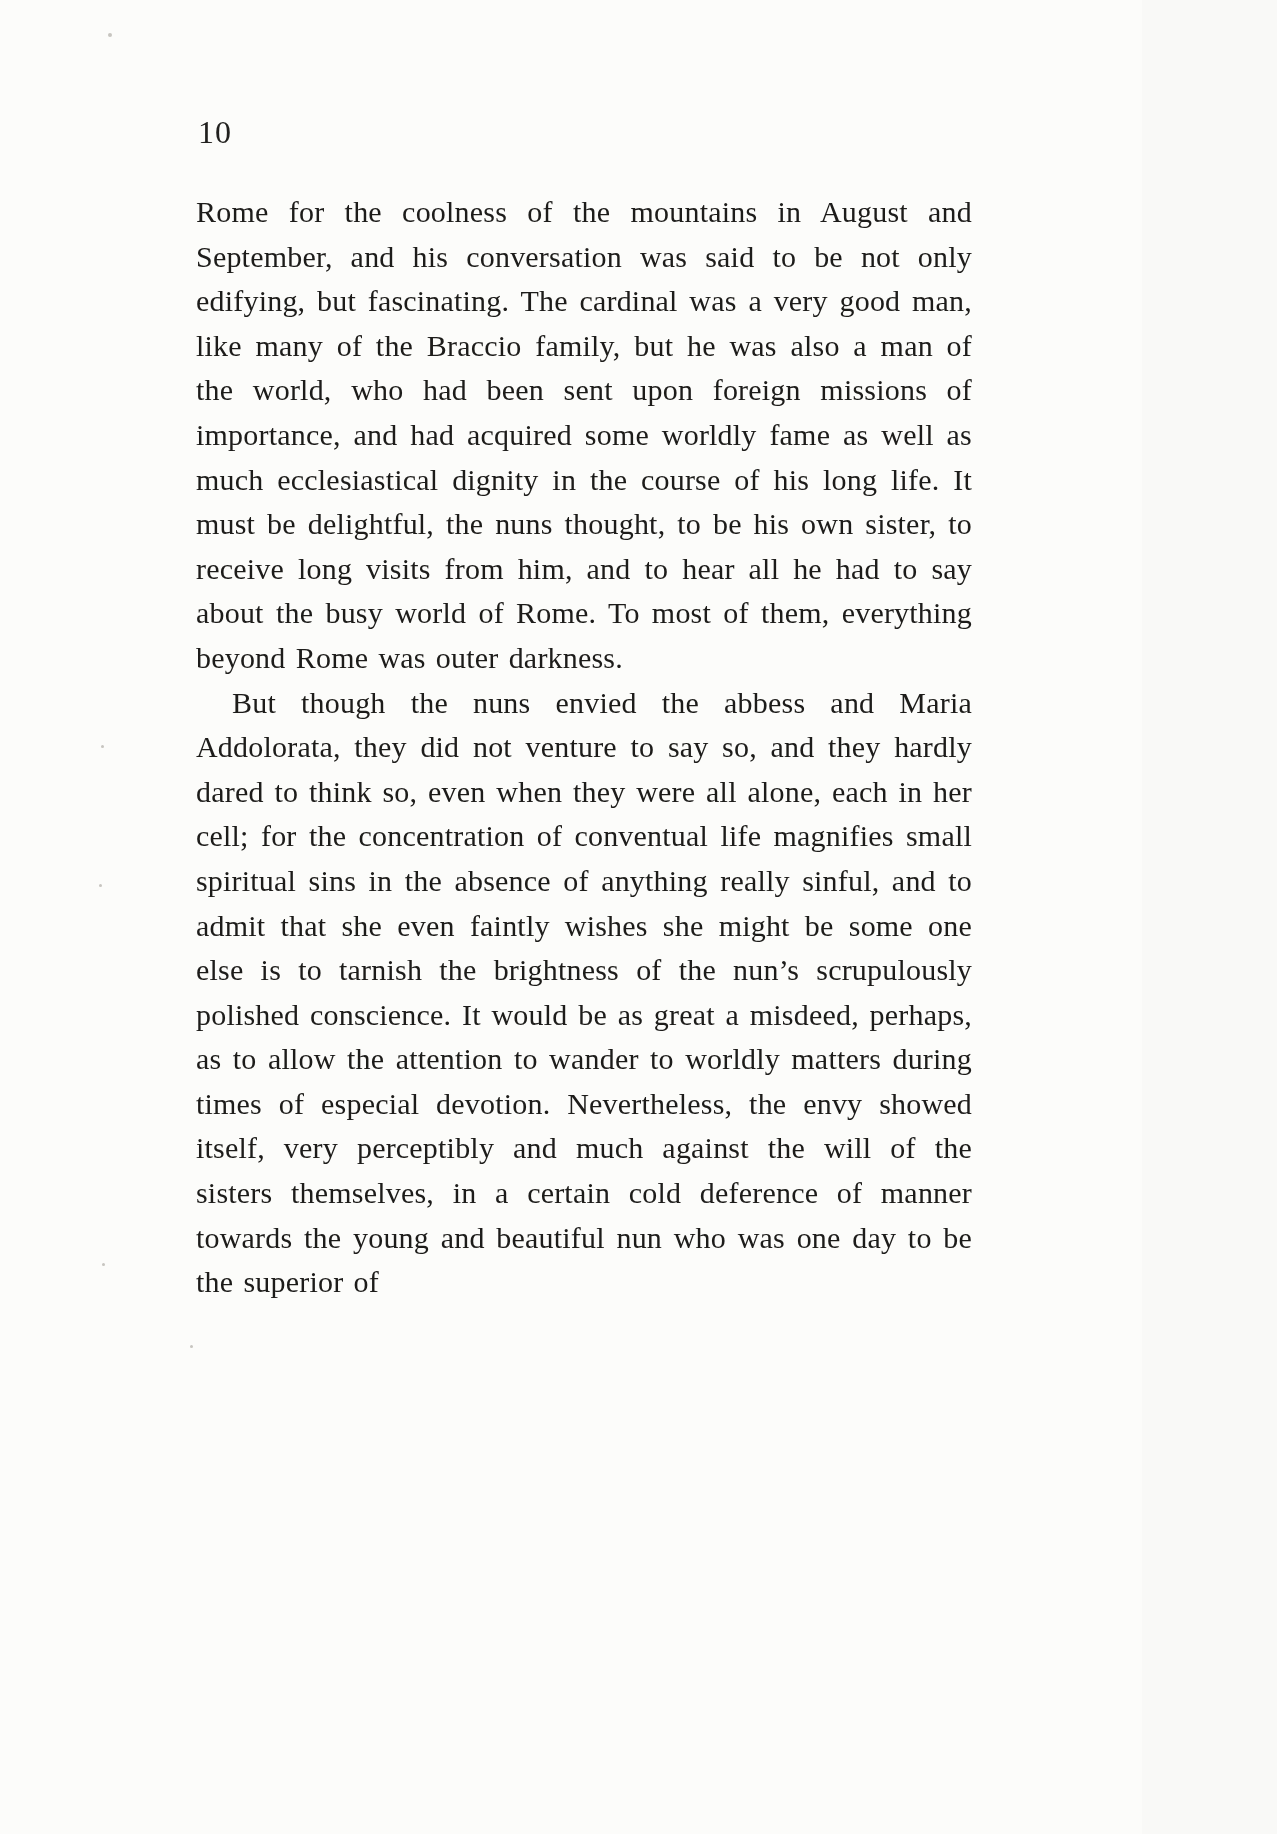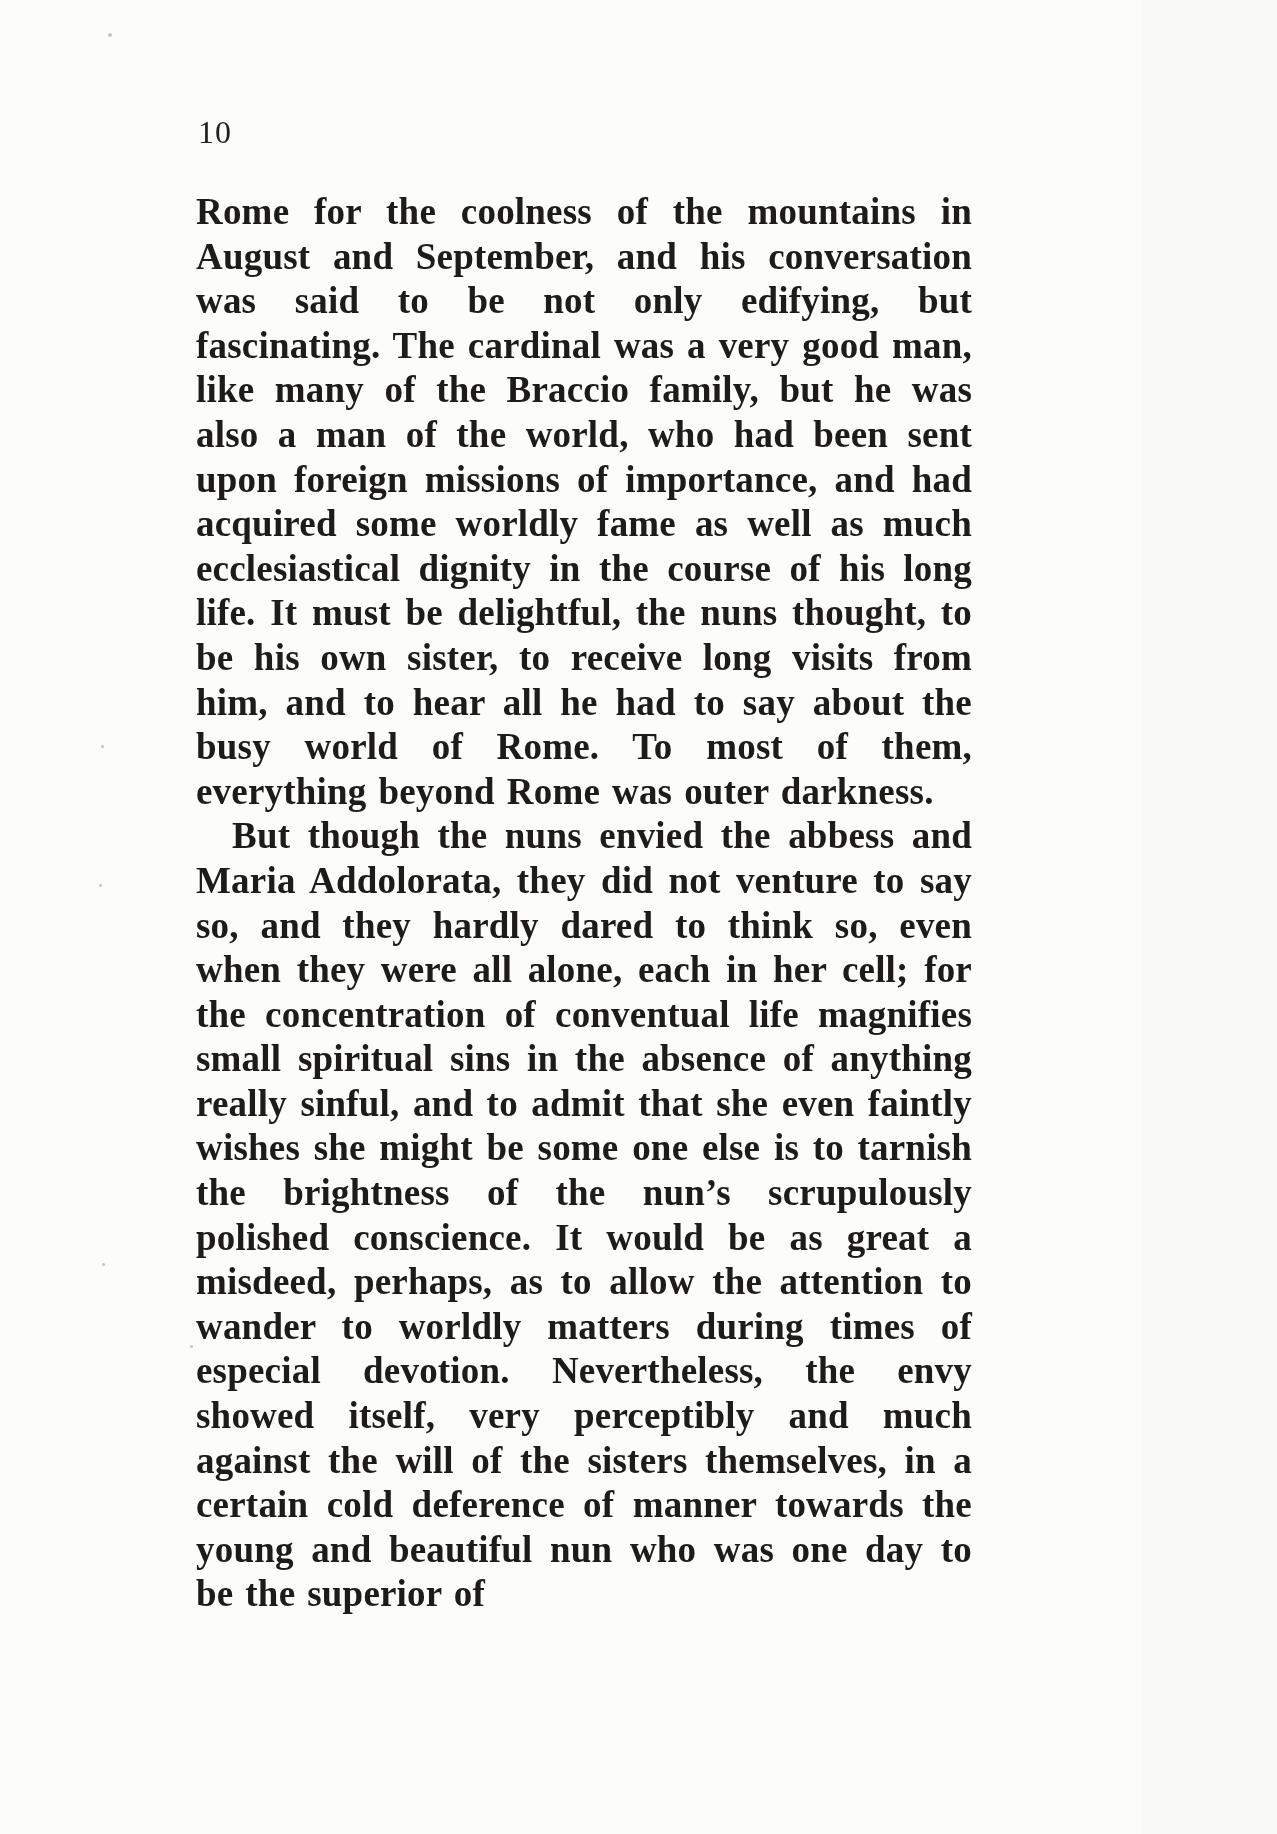--- a/index.html
+++ b/index.html
@@ -39,27 +39,26 @@
     letter-spacing: 5px;
     word-spacing: 10px;
     color: #262523;
     padding-top: 5px;
   }
   .body-text {
     position: absolute;
     top: 190px;
     left: 196px;
     width: 776px;
-    font-size: 37px;
+    font-size: 30px;
     line-height: 44.6px;
     text-align: justify;
     letter-spacing: 0.2px;
     word-spacing: 2.5px;
     color: #1d1c1a;
-    font-weight: bold;
   }
   .para {
     margin: 0;
     padding: 0;
   }
   .para.indent {
     text-indent: 36px;
   }
   .speck {
     position: absolute;

